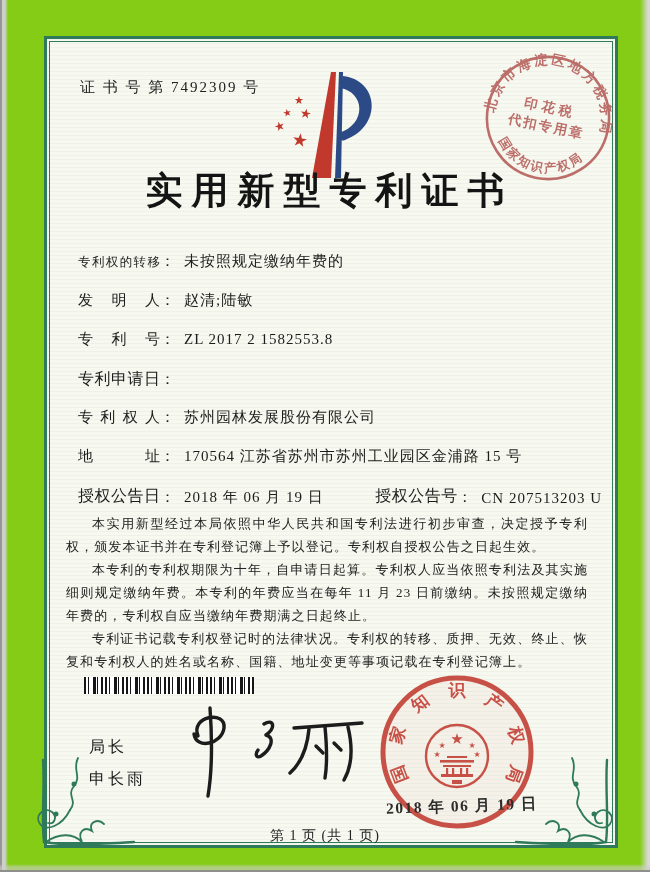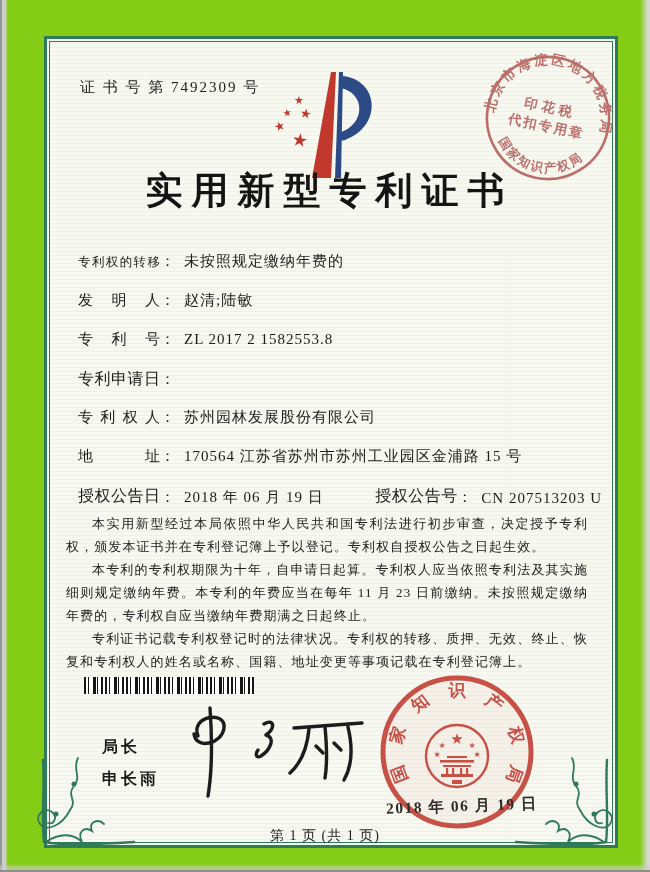--- a/index.html
+++ b/index.html
@@ -33,22 +33,22 @@
   .fpair{display:flex;align-items:flex-end;}
   .frow.last{justify-content:space-between;}
   
   .body-text{left:66px;top:512px;width:522px;font-size:13px;line-height:23px;
              text-align:justify;letter-spacing:1.1px;color:#222;}
   .body-text p{margin:0;text-indent:2em;}
   .barcode{left:84px;top:677px;width:170px;height:17px;background-color:#fff;
     background-image:repeating-linear-gradient(90deg,#161616 0 2px,transparent 2px 4px,#161616 4px 5px,
       transparent 5px 9px,#161616 9px 12px,transparent 12px 13px,#161616 13px 14px,transparent 14px 17px,
       #161616 17px 19px,transparent 19px 21px);}
-  .director{left:102px;top:737px;font-family:"Liberation Sans",sans-serif;font-size:16px;
-            font-weight:bold;letter-spacing:3px;color:#1b1b1b;}
+  .director{left:89px;top:737px;font-family:"Liberation Sans",sans-serif;font-size:16px;
+            font-weight:normal;letter-spacing:3px;color:#1b1b1b;}
   .director div{margin-bottom:11px;}
   .signature{left:168px;top:698px;}
   .sealwrap{left:368px;top:666px;z-index:3;}
   .sealdate{left:386px;top:796px;z-index:4;font-size:15.5px;font-weight:bold;letter-spacing:1.5px;
             color:#2e2c2a;transform:rotate(-2deg);}
   .footer{left:0;top:827px;width:100%;text-align:center;font-size:14px;letter-spacing:1px;color:#222;}
   .stamp{left:466px;top:38px;z-index:5;}
   .logo{left:255px;top:64px;}
   .flourish{z-index:2;}
 </style>

